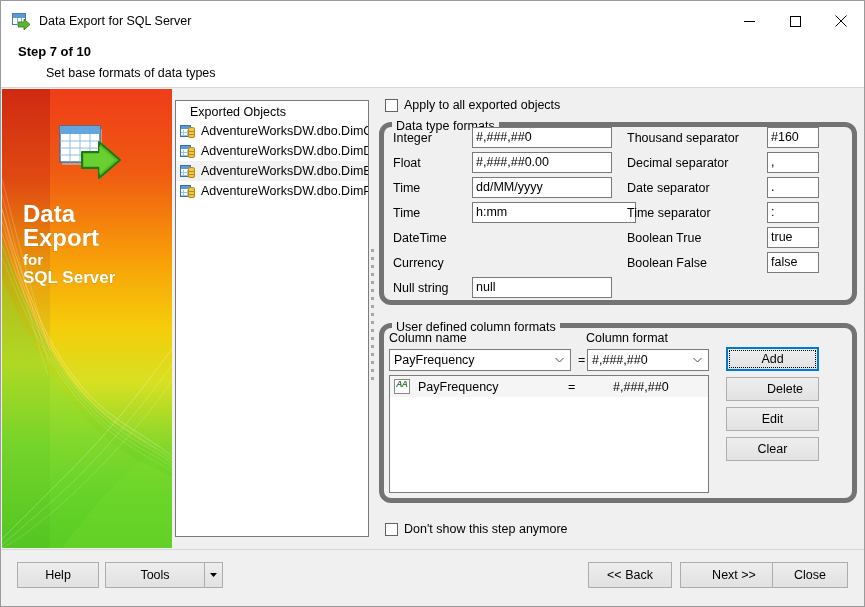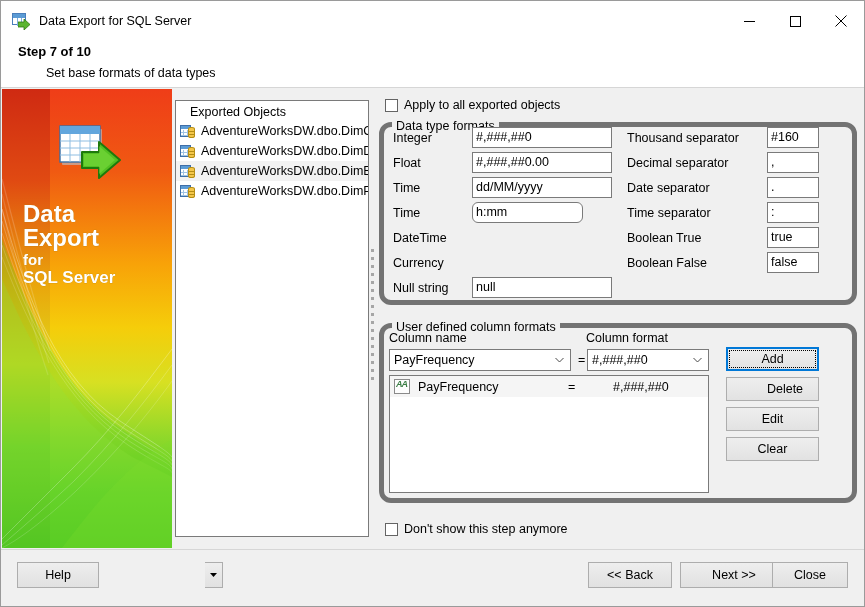--- a/index.html
+++ b/index.html
@@ -573,21 +573,21 @@
       <div class="fld-label" style="left:14px; top:42px;">Integer</div>
       <div class="tbox" style="left:93px; top:38px; width:140px;">#,###,##0</div>
 
       <div class="fld-label" style="left:14px; top:67px;">Float</div>
       <div class="tbox" style="left:93px; top:63px; width:140px;">#,###,##0.00</div>
 
       <div class="fld-label" style="left:14px; top:92px;">Time</div>
       <div class="tbox" style="left:93px; top:88px; width:140px;">dd/MM/yyyy</div>
 
       <div class="fld-label" style="left:14px; top:117px;">Time</div>
-      <div class="tbox" style="left:93px; top:113px; width:111px;border-radius:6px;">h:mm</div>
+      <div class="tbox" style="left:93px; top:113px; width:164px;">h:mm</div>
 
       <div class="fld-label" style="left:14px; top:142px;">DateTime</div>
 
       <div class="fld-label" style="left:14px; top:167px;">Currency</div>
 
       <div class="fld-label" style="left:14px; top:192px;">Null string</div>
       <div class="tbox" style="left:93px; top:188px; width:140px;">null</div>
 
       <div class="fld-label" style="left:248px; top:42px;">Thousand separator</div>
       <div class="tbox" style="left:388px; top:38px; width:52px;">#160</div>
@@ -655,20 +655,23 @@
         <span>Don't show this step anymore</span>
       </div>
 
     </div>
   </div>
 
   <div class="footer">
     <div class="fbtn" style="left:16px; top:12px; width:82px;">
       <span>Help</span>
     </div>
+    <div class="fbtn" style="left:104px; top:12px; width:100px;">
+      <span>Tools</span>
+    </div>
     <div class="split-arrow" style="left:204px; top:12px;">
       <svg width="7" height="4" viewBox="0 0 7 4">
           <path d="M0 0 L3.5 4 L7 0 Z" fill="#000"></path>
         </svg>
     </div>
     <div class="fbtn" style="left:587px; top:12px; width:84px;">
       <span>&lt;&lt; Back</span>
     </div>
     <div class="fbtn" style="left:679px; top:12px; width:108px;">
       <span>Next &gt;&gt;</span>

